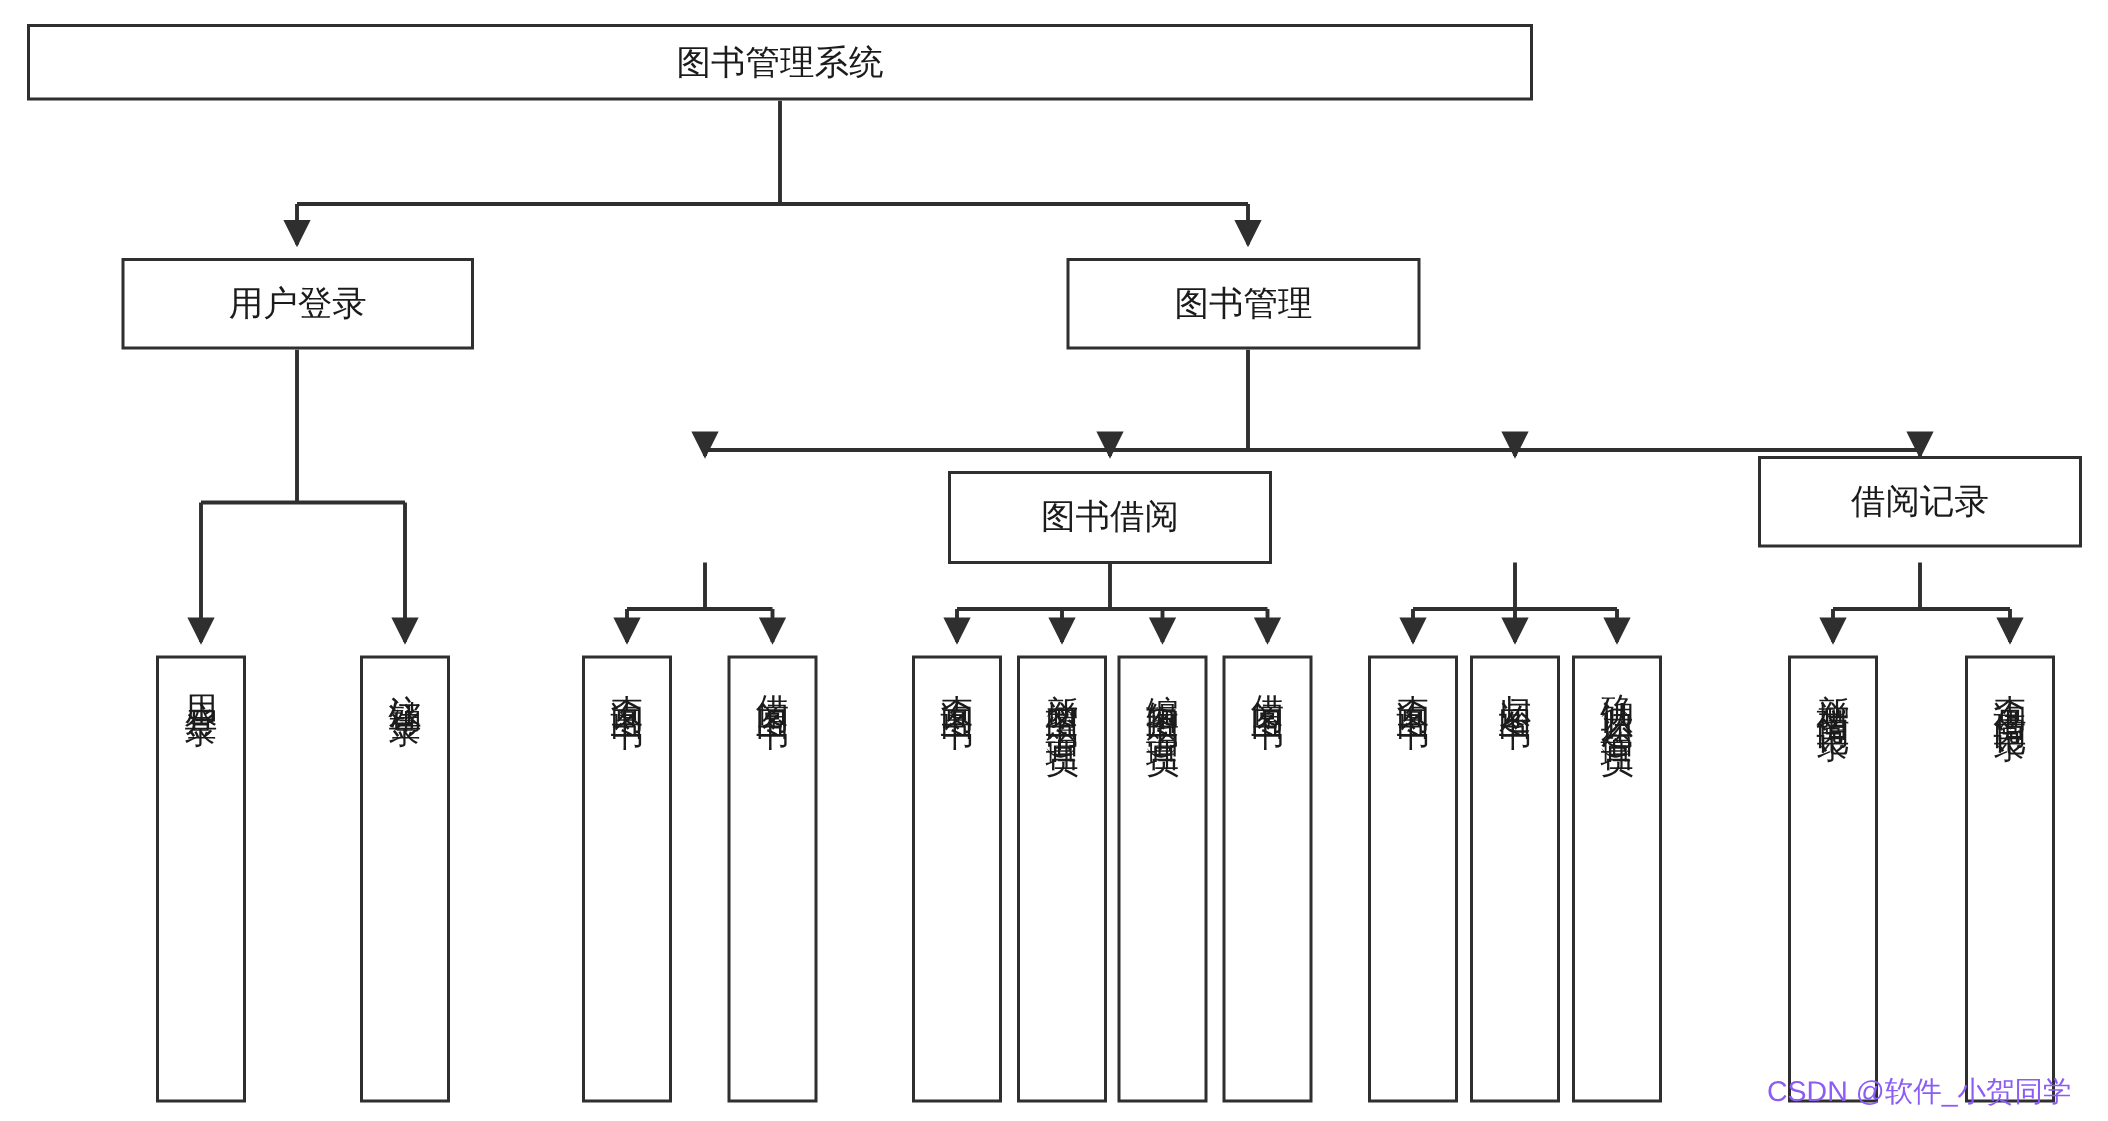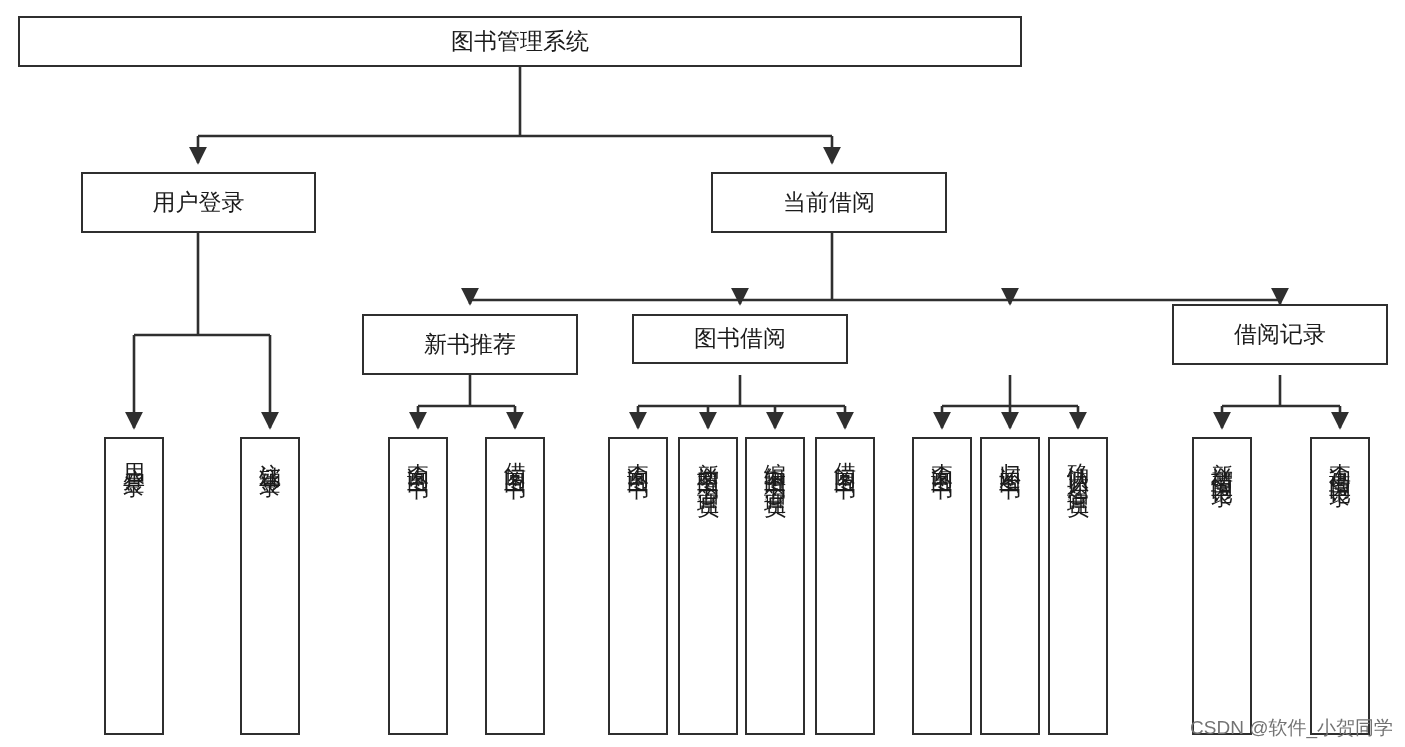--- a/index.html
+++ b/index.html
@@ -50,24 +50,24 @@
   .node.vert .node-label {
     writing-mode: vertical-rl;
     text-orientation: upright;
     font-size: 22px;
     letter-spacing: 5px;
     line-height: 1;
     margin: 0 auto;
   }
   #watermark {
     position: absolute;
-    right: 12px;
+    right: 24px;
     bottom: 6px;
     font-size: 19px;
-    color: #737373;
+    color: #8b5cf6;
     white-space: nowrap;
     pointer-events: none;
   }
 </style>
 </head>
 <body>
 
 <div id="diagram-root">
 
   <svg id="edge-layer" viewBox="0 0 1405 747" xmlns="http://www.w3.org/2000/svg">
@@ -121,27 +121,24 @@
   </svg>
 
   <div class="node horiz" style="left:18px; top:16px; width:1004px; height:51px;">
     <span class="node-label">图书管理系统</span>
   </div>
 
   <div class="node horiz" style="left:81px; top:172px; width:235px; height:61px;">
     <span class="node-label">用户登录</span>
   </div>
   <div class="node horiz" style="left:711px; top:172px; width:236px; height:61px;">
-    <span class="node-label">当前借阅</span>
+    <span class="node-label">图书管理</span>
   </div>
 
-  <div class="node horiz" style="left:362px; top:314px; width:216px; height:61px;">
-    <span class="node-label">新书推荐</span>
-  </div>
-  <div class="node horiz" style="left:632px; top:314px; width:216px; height:50px;">
+  <div class="node horiz" style="left:632px; top:314px; width:216px; height:62px;">
     <span class="node-label">图书借阅</span>
   </div>
   <div class="node horiz" style="left:1172px; top:304px; width:216px; height:61px;">
     <span class="node-label">借阅记录</span>
   </div>
 
   <div class="node vert" style="left:104px; top:437px; width:60px; height:298px;">
     <span class="node-label">用户登录</span>
   </div>
   <div class="node vert" style="left:240px; top:437px; width:60px; height:298px;">

